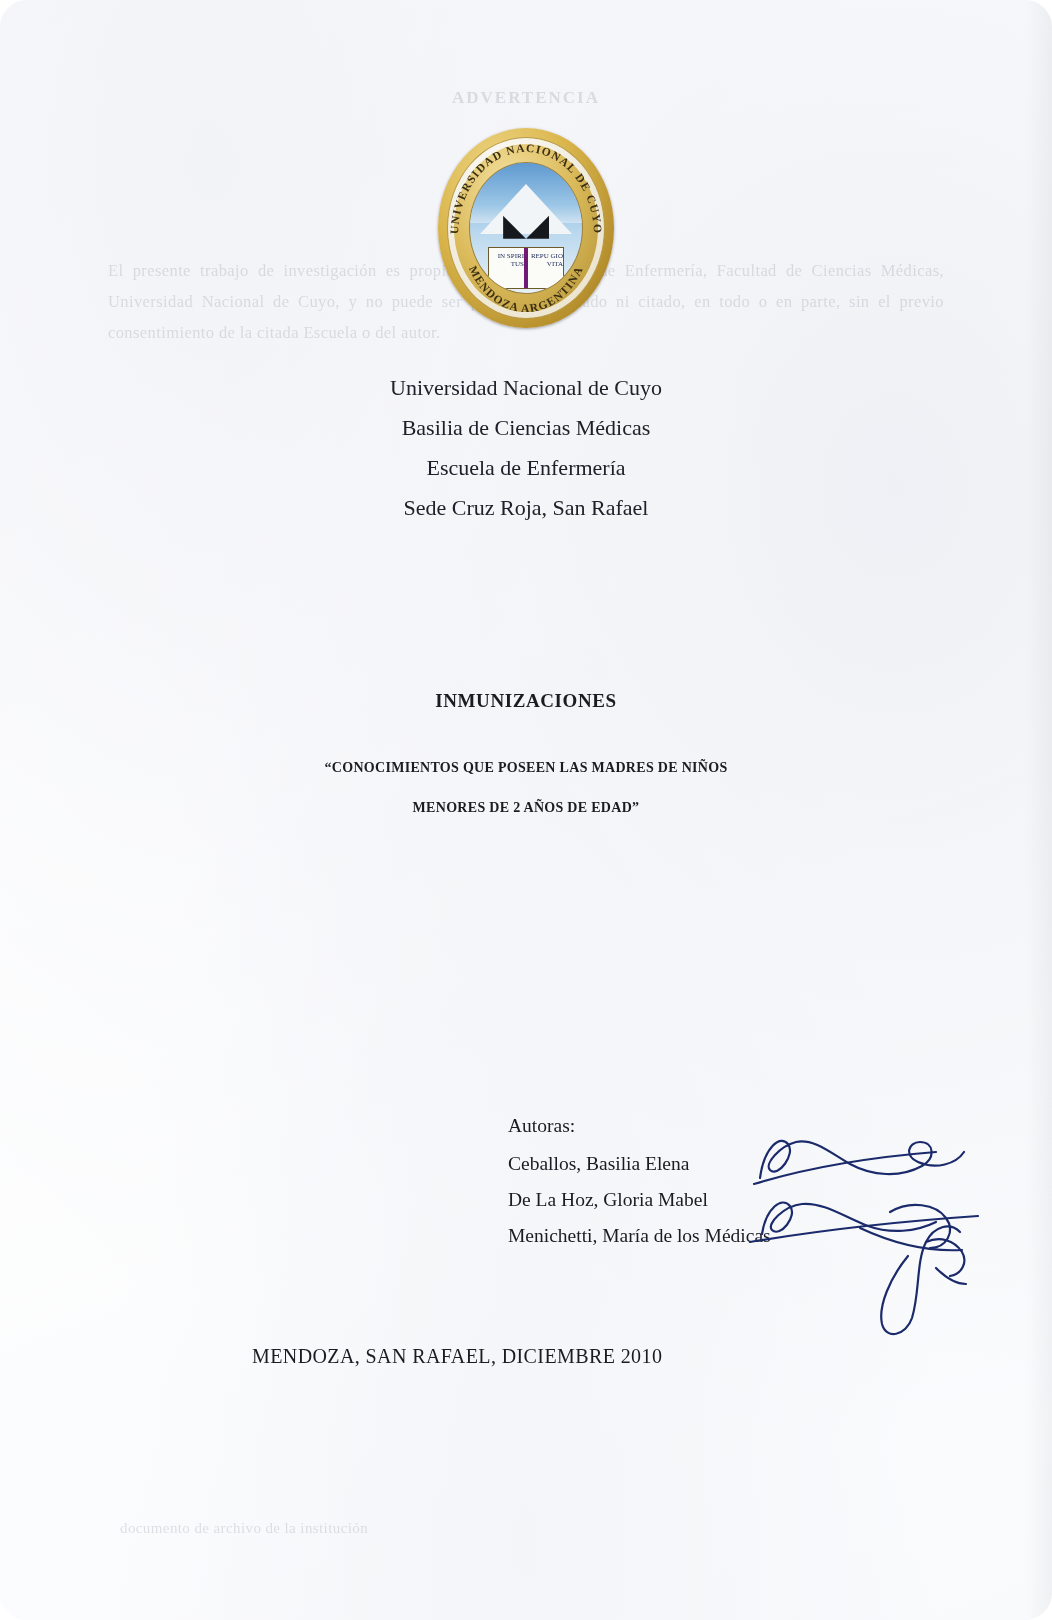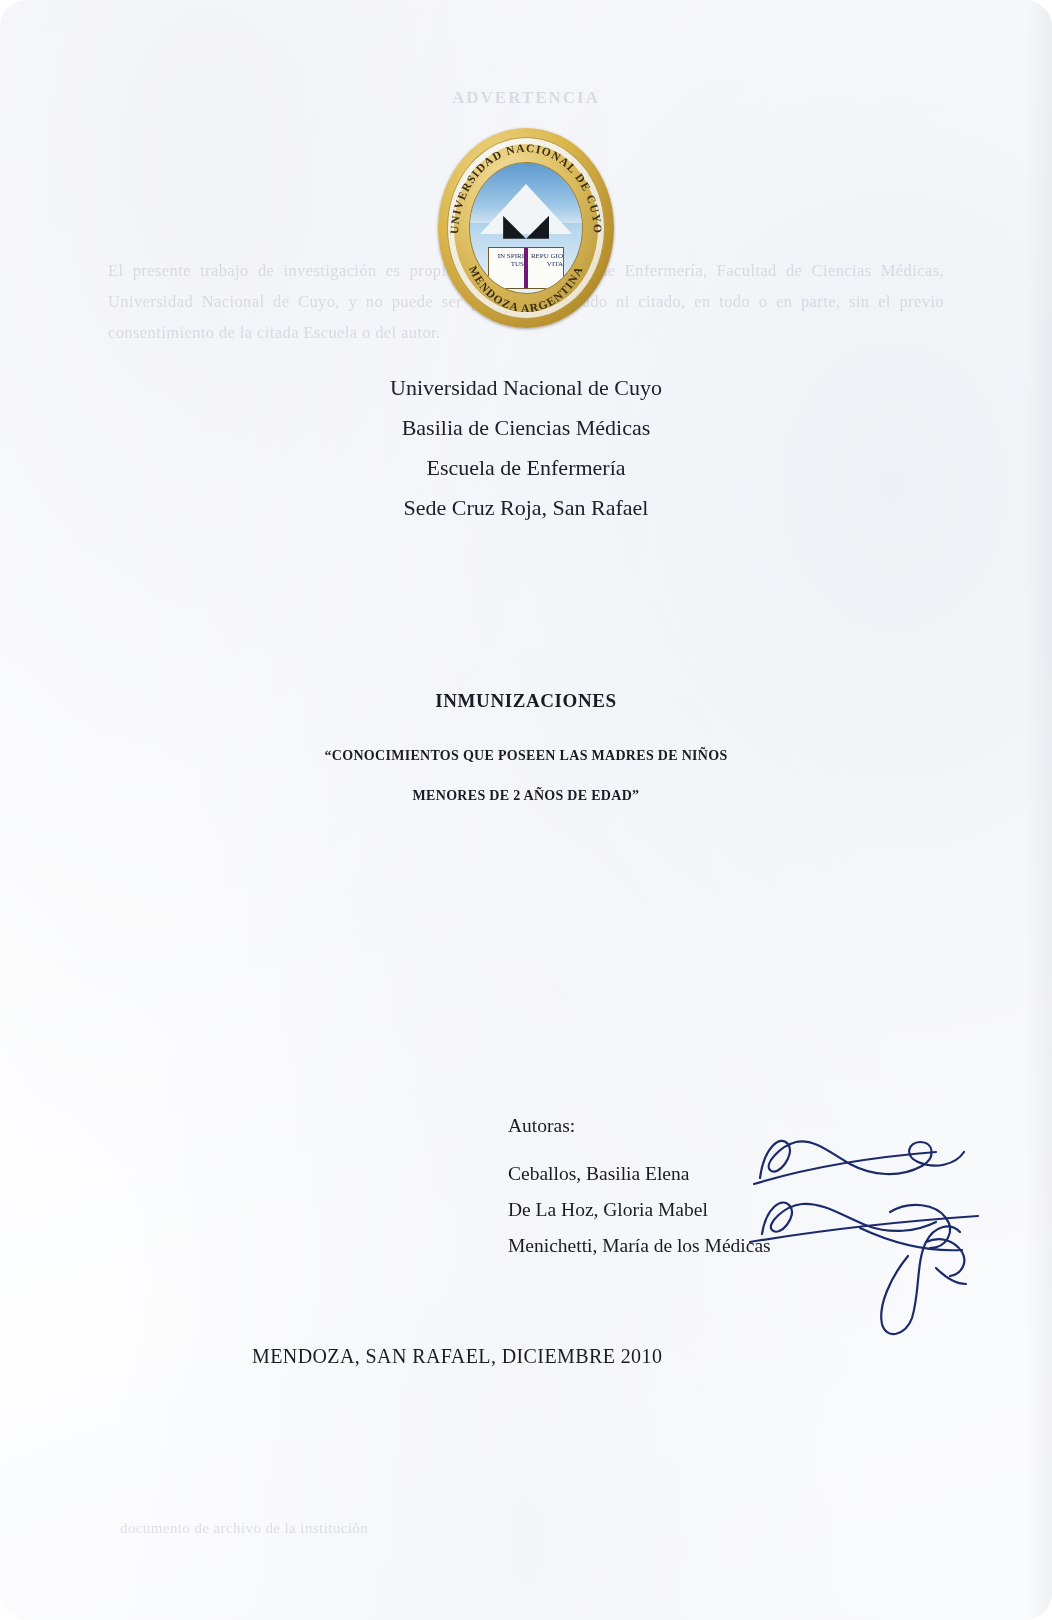--- a/index.html
+++ b/index.html
@@ -181,38 +181,38 @@
   .title-block {
     position: absolute;
     top: 690px;
     left: 0; right: 0;
     text-align: center;
   }
   .title-main {
     font-size: 19px;
     font-weight: bold;
     letter-spacing: 0.6px;
-    margin-bottom: 24px;
+    margin-bottom: 36px;
   }
   .title-quoted {
     font-size: 14px;
     font-weight: bold;
     line-height: 40px;
     letter-spacing: 0.3px;
   }
 
   
   .authors {
     position: absolute;
     top: 1108px;
     left: 508px;
     font-size: 19.5px;
     line-height: 36px;
   }
-  .authors .label { margin-bottom: 12px; }
+  .authors .label { margin-bottom: 2px; }
 
   
   .signatures {
     position: absolute;
     top: 1092px;
     left: 740px;
     width: 280px;
     height: 250px;
     pointer-events: none;
   }

